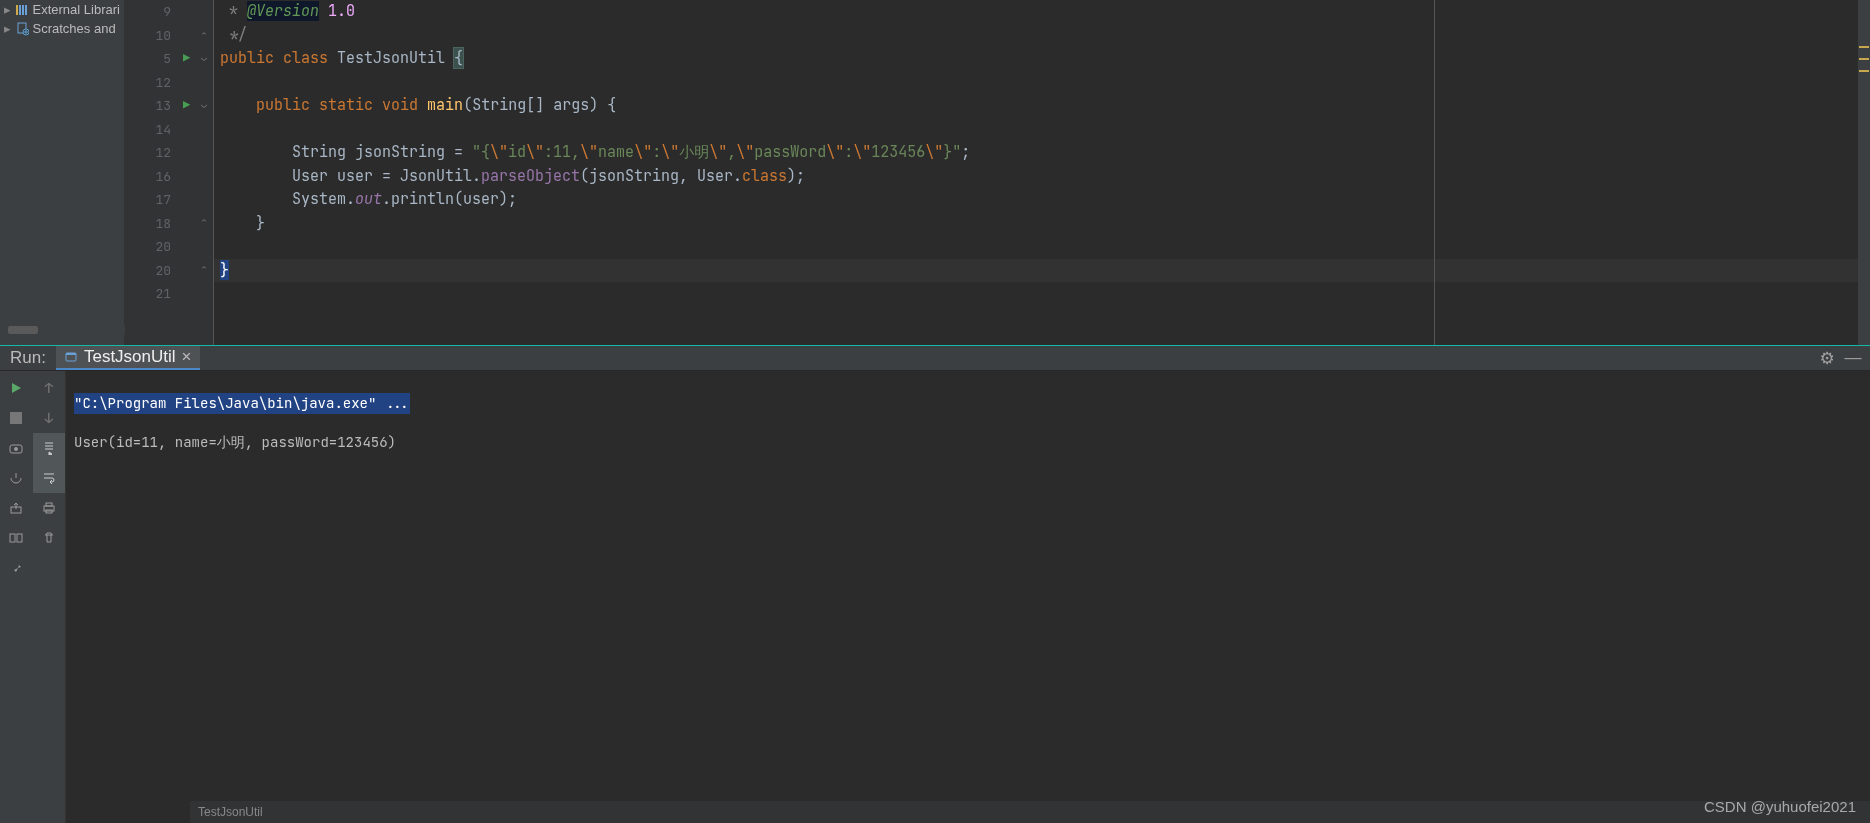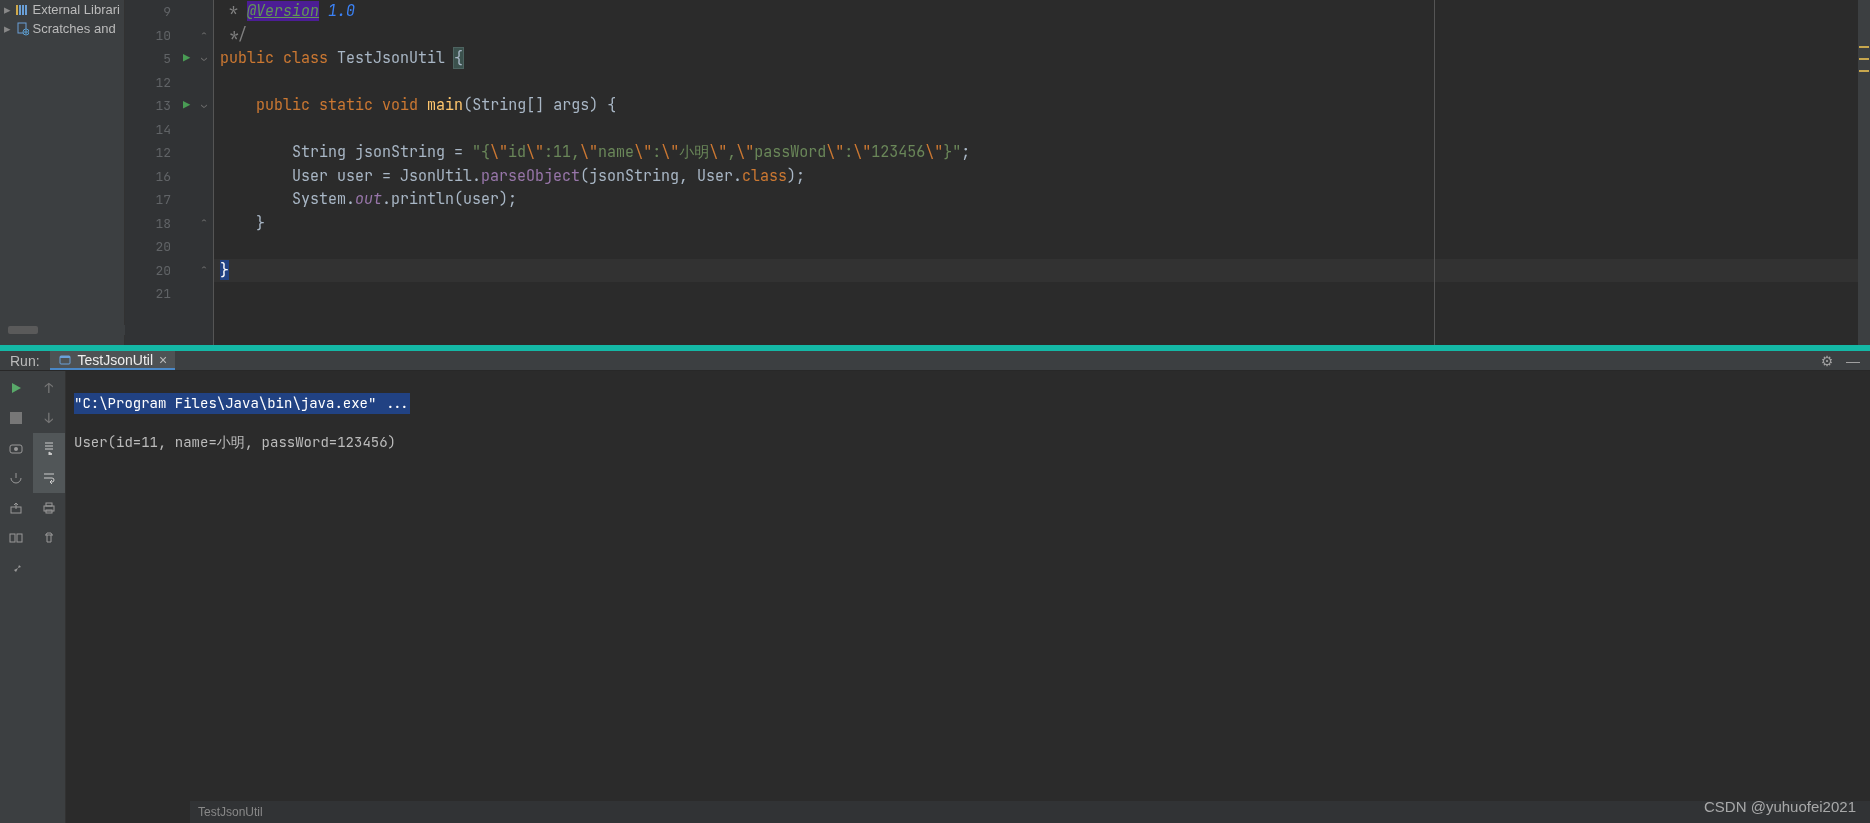--- a/index.html
+++ b/index.html
@@ -16,35 +16,35 @@
   .run-arrow{position:absolute;left:3px;color:#499c54;font-size:12px}
   .fold-gutter{flex:0 0 14px;background:#313335;border-right:1px solid #555555;position:relative}
   .fold-mark{position:absolute;left:1px;color:#6e6e6e;font-size:10px}
   .code{flex:1;background:#2b2b2b;padding-top:0;overflow:hidden;position:relative}
   .code-line{height:23.5px;line-height:23.5px;white-space:pre;padding-left:6px;font-size:15px}
   .hl-line{background:#323232}
   .kw{color:#cc7832}
   .str{color:#6a8759}
   .esc{color:#cc7832}
   .com{color:#808080}
-  .doc-tag{color:#629755;font-style:italic;text-decoration:underline;background:#4c1d95}
-  .doc-val{color:#3b82f6;font-style:italic}
+  .doc-tag{color:#629755;font-style:italic;background:#0f172a}
+  .doc-val{color:#f0abfc;}
   .method{color:#ffc66d}
   .static-call{color:#9876aa;}
   .field{color:#9876aa;font-style:italic}
   .cls-use{color:#a9b7c6}
   .brace-match{background:#3b514d;outline:1px solid #4d6360}
   .caret-br{background:#214283;color:#fff}
   .right-rail{position:absolute;right:0;top:0;width:12px;height:100%;background:#3c3f41}
   .mark-line{position:absolute;right:1px;width:10px;height:2px}
   .breadcrumb{position:absolute;left:190px;bottom:0;height:22px;line-height:22px;color:#888;font-family:"Segoe UI",Arial,sans-serif;font-size:12px;background:#313335;width:calc(100% - 190px);padding-left:8px}
   .scrollbar-horiz{position:absolute;left:0;bottom:22px;height:10px;width:125px;background:#3c3f41}
   .scrollbar-thumb{position:absolute;left:8px;width:30px;height:8px;top:1px;background:#5a5a5a;border-radius:2px}
   .run-panel{flex:1;display:flex;flex-direction:column;background:#2b2b2b;min-height:0}
-  .run-header{height:26px;background:#3c3f41;border-top:6px solid #14b8a6;border-bottom:1px solid #282828;display:flex;align-items:center;font-family:"Segoe UI",Arial,sans-serif;font-size:14px;color:#bbbbbb}
+  .run-header{height:26px;background:#3c3f41;border-top:1px solid #14b8a6;border-bottom:1px solid #282828;display:flex;align-items:center;font-family:"Segoe UI",Arial,sans-serif;font-size:17px;color:#bbbbbb}
   .run-label{padding:0 10px}
   .run-tab{display:flex;align-items:center;gap:6px;padding:0 8px;height:100%;border-bottom:2px solid #4a88c7;background:#4e5254;color:#eeeeee}
   .run-tab .close-x{color:#bbbbbb;cursor:pointer}
   .run-header-actions{margin-left:auto;display:flex;gap:8px;padding-right:8px;color:#a0a0a0}
   .ico-btn{width:18px;height:18px;display:flex;align-items:center;justify-content:center;cursor:pointer}
   .run-body{flex:1;display:flex;min-height:0}
   .run-side{flex:0 0 66px;background:#3c3f41;border-right:1px solid #323232;display:grid;grid-template-columns:1fr 1fr;grid-auto-rows:30px;padding-top:2px}
   .rs-btn{display:flex;align-items:center;justify-content:center;color:#a0a0a0;cursor:pointer}
   .rs-btn.active{background:#515658}
   .console{flex:1;background:#2b2b2b;padding:4px 8px;font-size:14px;color:#bbbbbb;white-space:pre}

